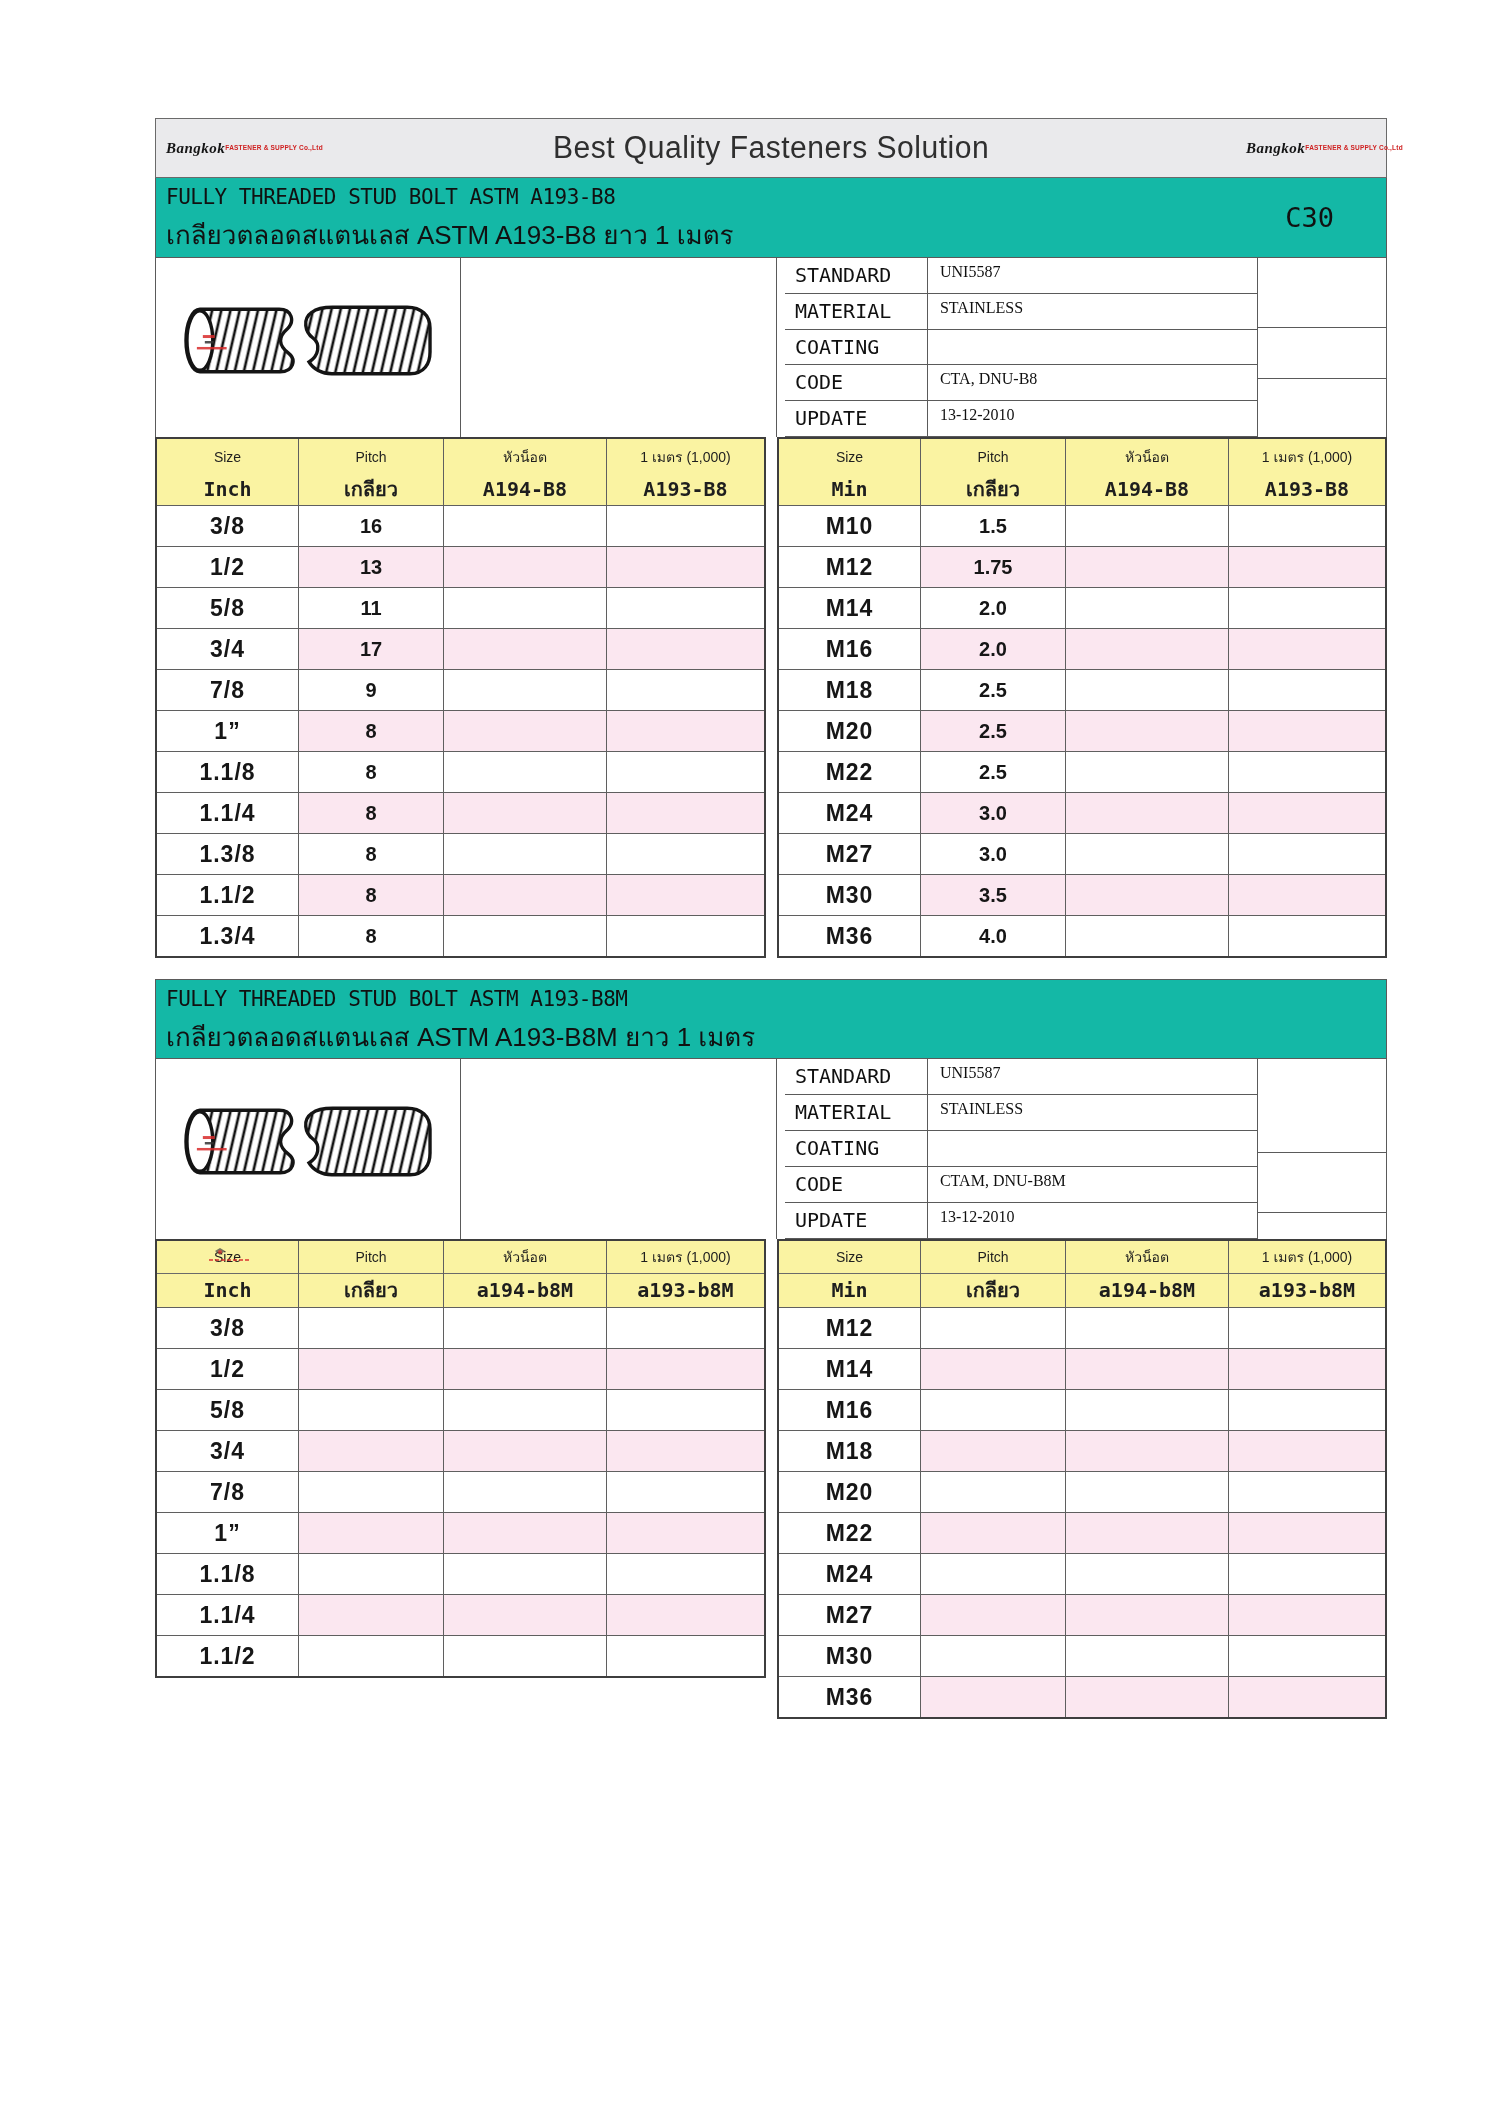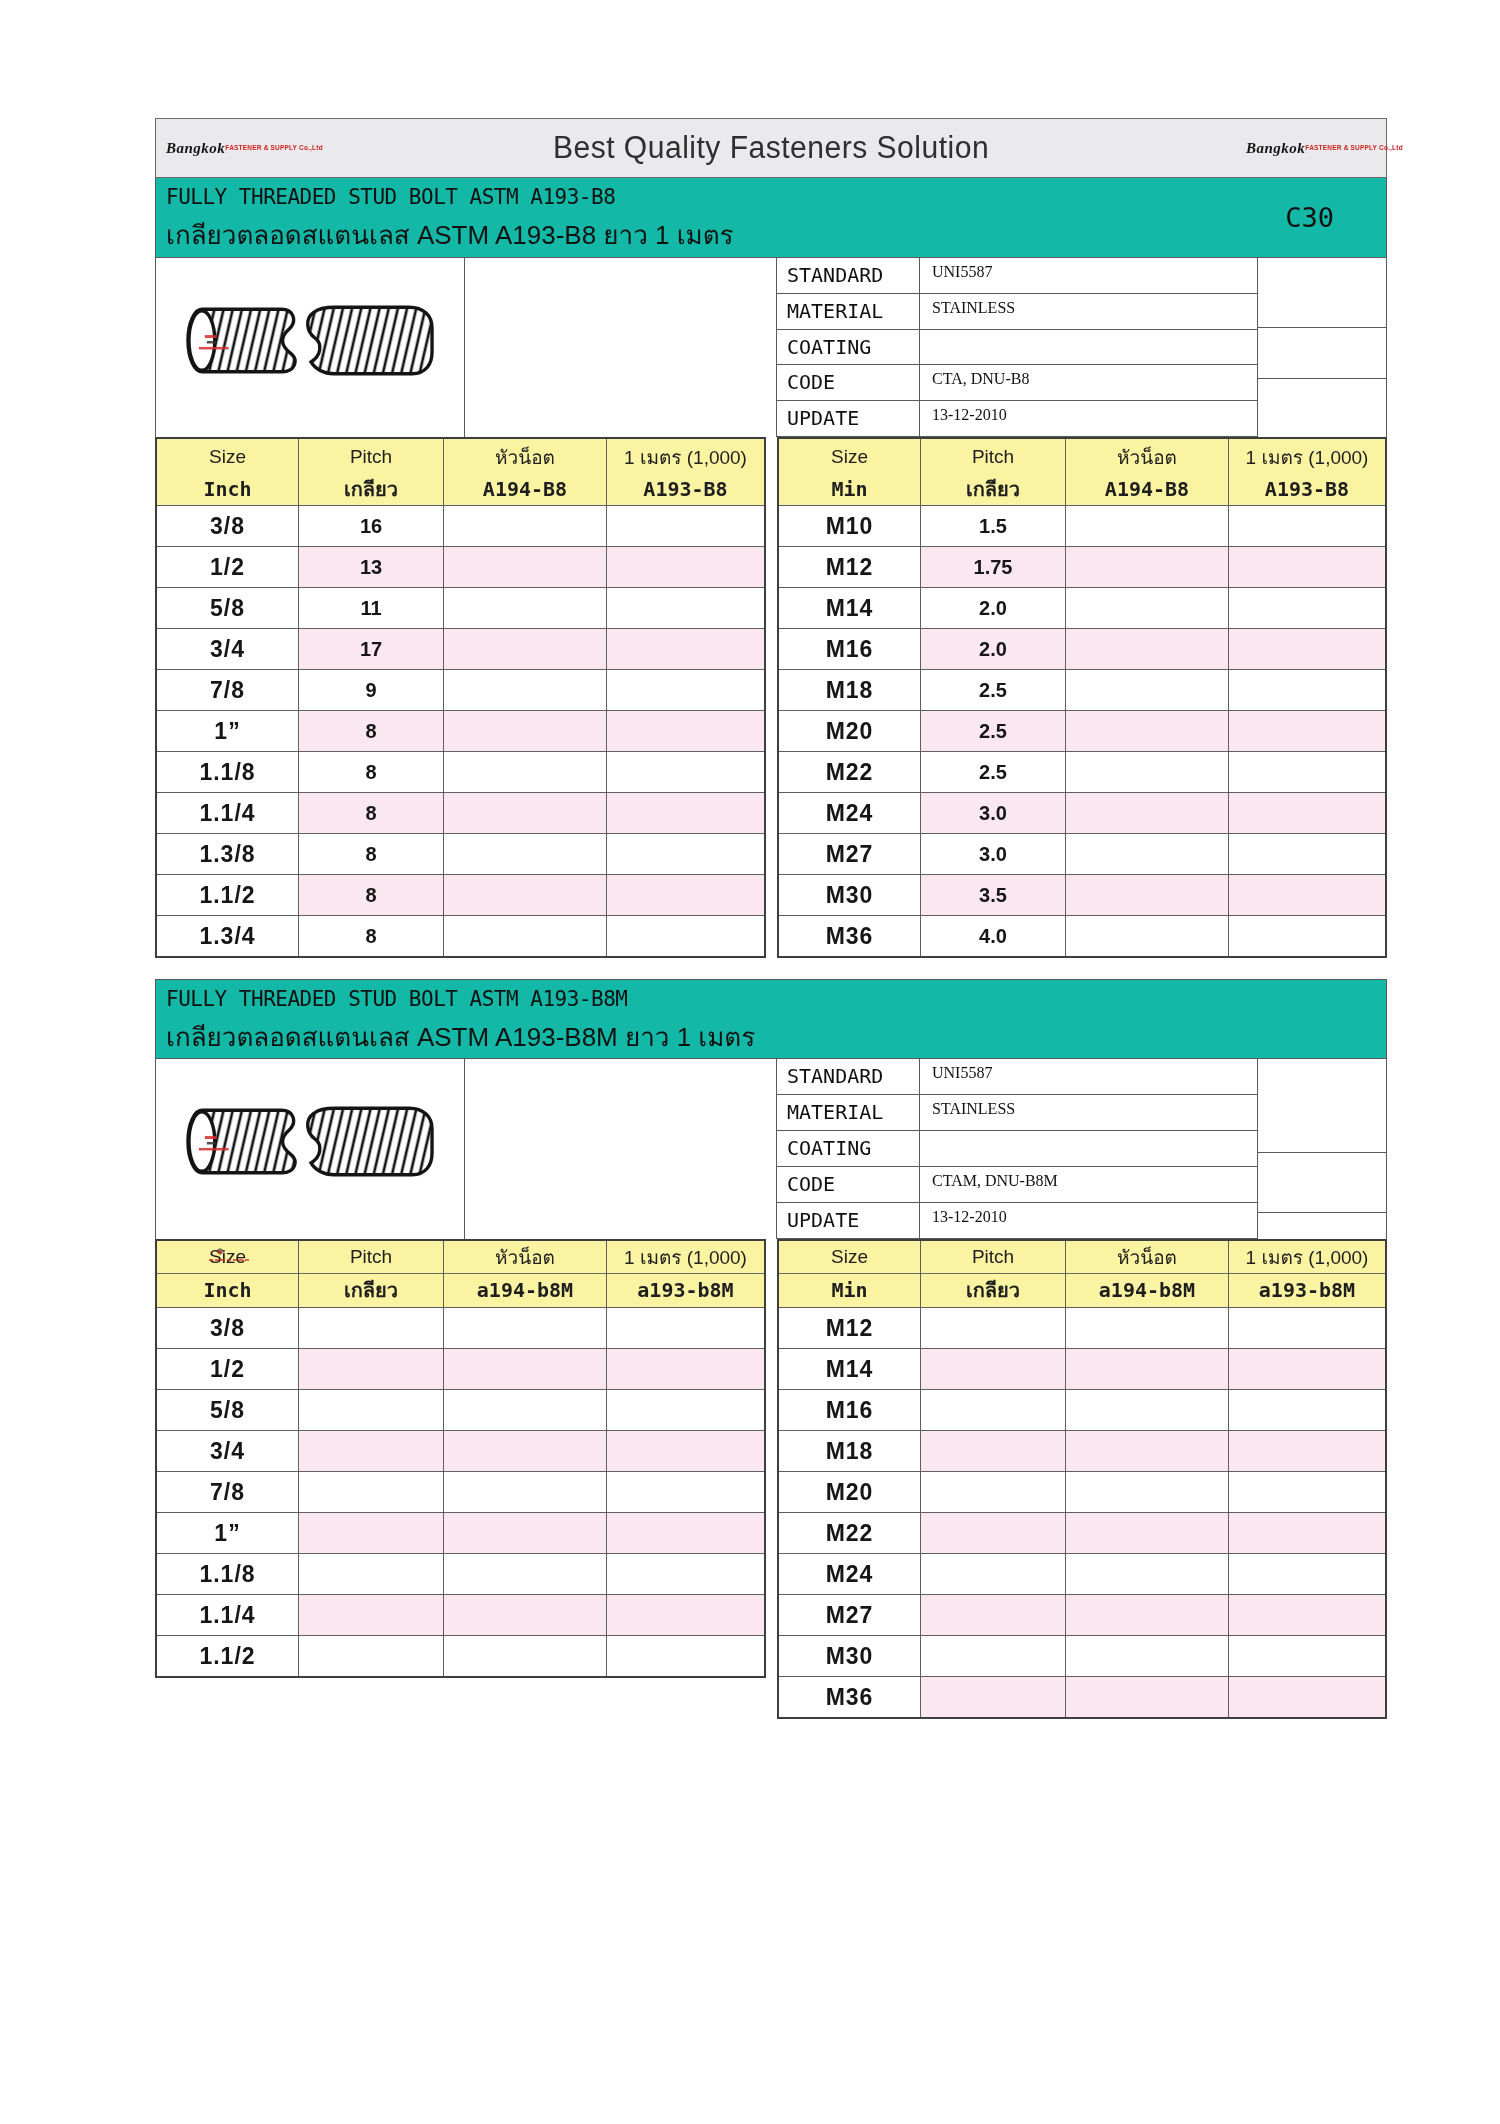--- a/index.html
+++ b/index.html
@@ -23,21 +23,21 @@
              padding:7px 0 0 10px;background:#14b8a6;}
   .sec.s1 .sec-title{border-top:none;}
   .sec.s2{margin-top:21px;}
   .t-en{font-family:"DejaVu Sans Mono","Liberation Mono",monospace;font-size:21px;color:#111;
         letter-spacing:-.5px;white-space:pre;}
   .t-th{font-size:26px;color:#111;margin-top:5px;}
   .page-code{position:absolute;right:52px;top:24px;font-family:"DejaVu Sans Mono",monospace;
         font-size:27px;color:#111;}
 
   
-  .sec-mid{display:flex;height:179px;box-sizing:border-box;}
+  .sec-mid{display:flex;height:179px;box-sizing:border-box;gap:8px;}
   .s2 .sec-mid{height:180px;}
   .draw-box{width:310px;border-left:1px solid #5a5a5a;border-right:1px solid #5a5a5a;
             box-sizing:border-box;display:flex;align-items:center;justify-content:center;position:relative;}
   .draw-box svg{margin-top:-14px;}
   .mid-gap{width:312px;border-right:1px solid #5a5a5a;box-sizing:border-box;}
   .info-wrap{width:610px;position:relative;box-sizing:border-box;}
   .info-rows{position:absolute;left:0;top:0;right:130px;height:100%;}
   .info-row{height:20%;display:flex;border-bottom:1px solid #5a5a5a;box-sizing:border-box;}
   .info-label{width:143px;border-right:1px solid #5a5a5a;box-sizing:border-box;
         font-family:"DejaVu Sans Mono",monospace;font-size:20px;padding:5px 0 0 10px;color:#101010;}
@@ -51,21 +51,21 @@
   
   .tables-row{display:flex;align-items:flex-start;position:relative;}
   table.dtable{border-collapse:collapse;table-layout:fixed;border:2px solid #3e3e3e;background:#fff;}
   .inch-t{width:611px;}
   .metric-t{width:610px;margin-left:11px;}
   .dtable th,.dtable td{border:1px solid #5f5f5f;padding:0;}
   .dtable th{background:#faf3a2;height:66px;font-weight:normal;vertical-align:middle;}
   .dtable th:nth-child(1){width:141px;} .dtable th:nth-child(2){width:144px;}
   .dtable th:nth-child(3){width:162px;}
   th .l1,th .l2{display:flex;align-items:center;justify-content:center;}
-  th .l1{font-size:19px;color:#1e1e1e;height:34px;}
+  th .l1{font-size:14px;color:#1e1e1e;height:34px;}
   th .l2{font-size:20px;color:#1e1e1e;height:30px;font-family:"DejaVu Sans Mono",monospace;font-weight:bold;}
   .split th .l1{height:31px;border-bottom:1px solid #6a6a6a;}
   .split th .l2{height:33px;}
   .dtable td{height:40px;text-align:center;vertical-align:middle;color:#161616;background:#fff;}
   td.c0{font-size:23px;font-weight:bold;letter-spacing:1px;}
   td.c1{font-size:20px;font-weight:bold;}
   tr.alt td.c1,tr.alt td.c2,tr.alt td.c3{background:#fbe7f0;}
 
   
   .size-stamp{position:absolute;left:52px;top:8px;z-index:3;opacity:.9;}

